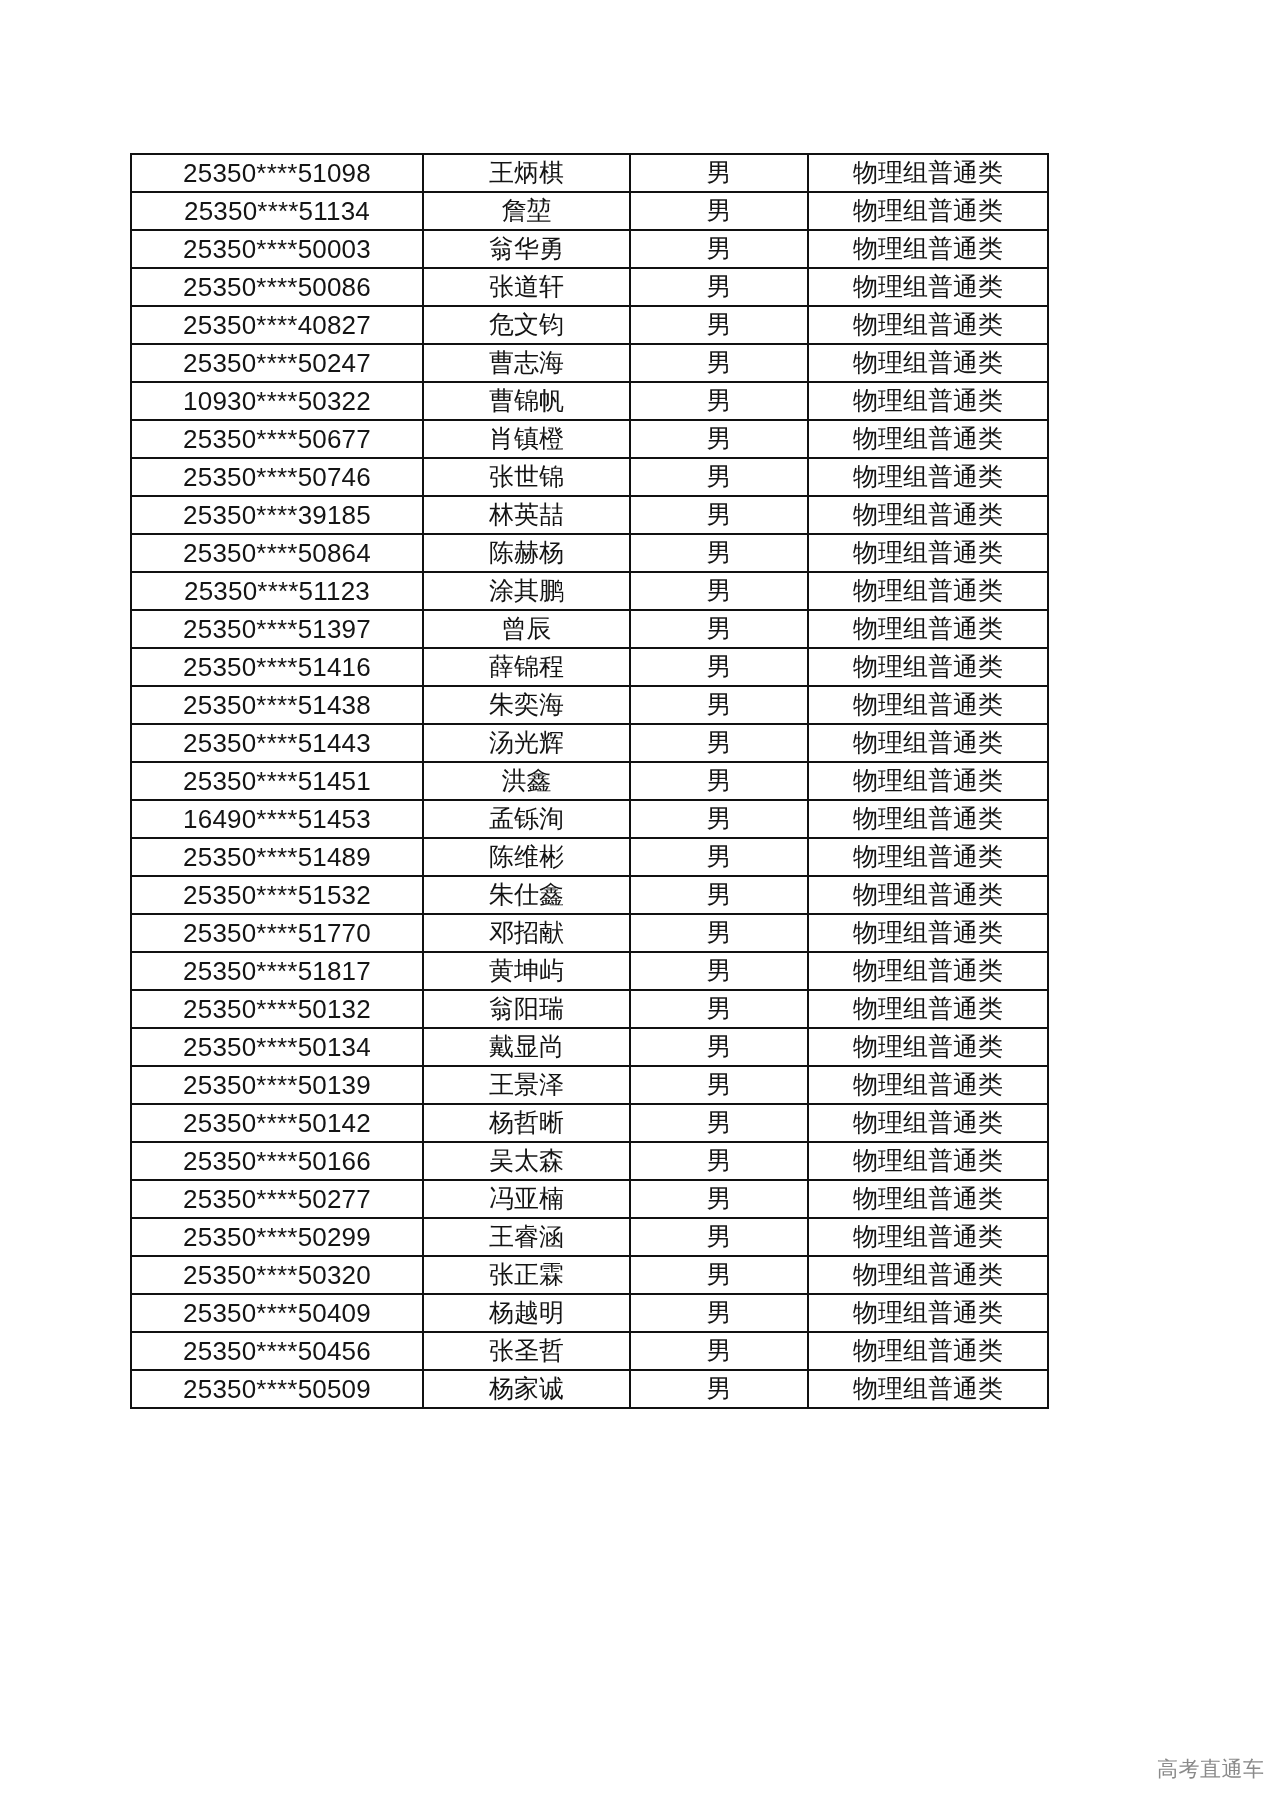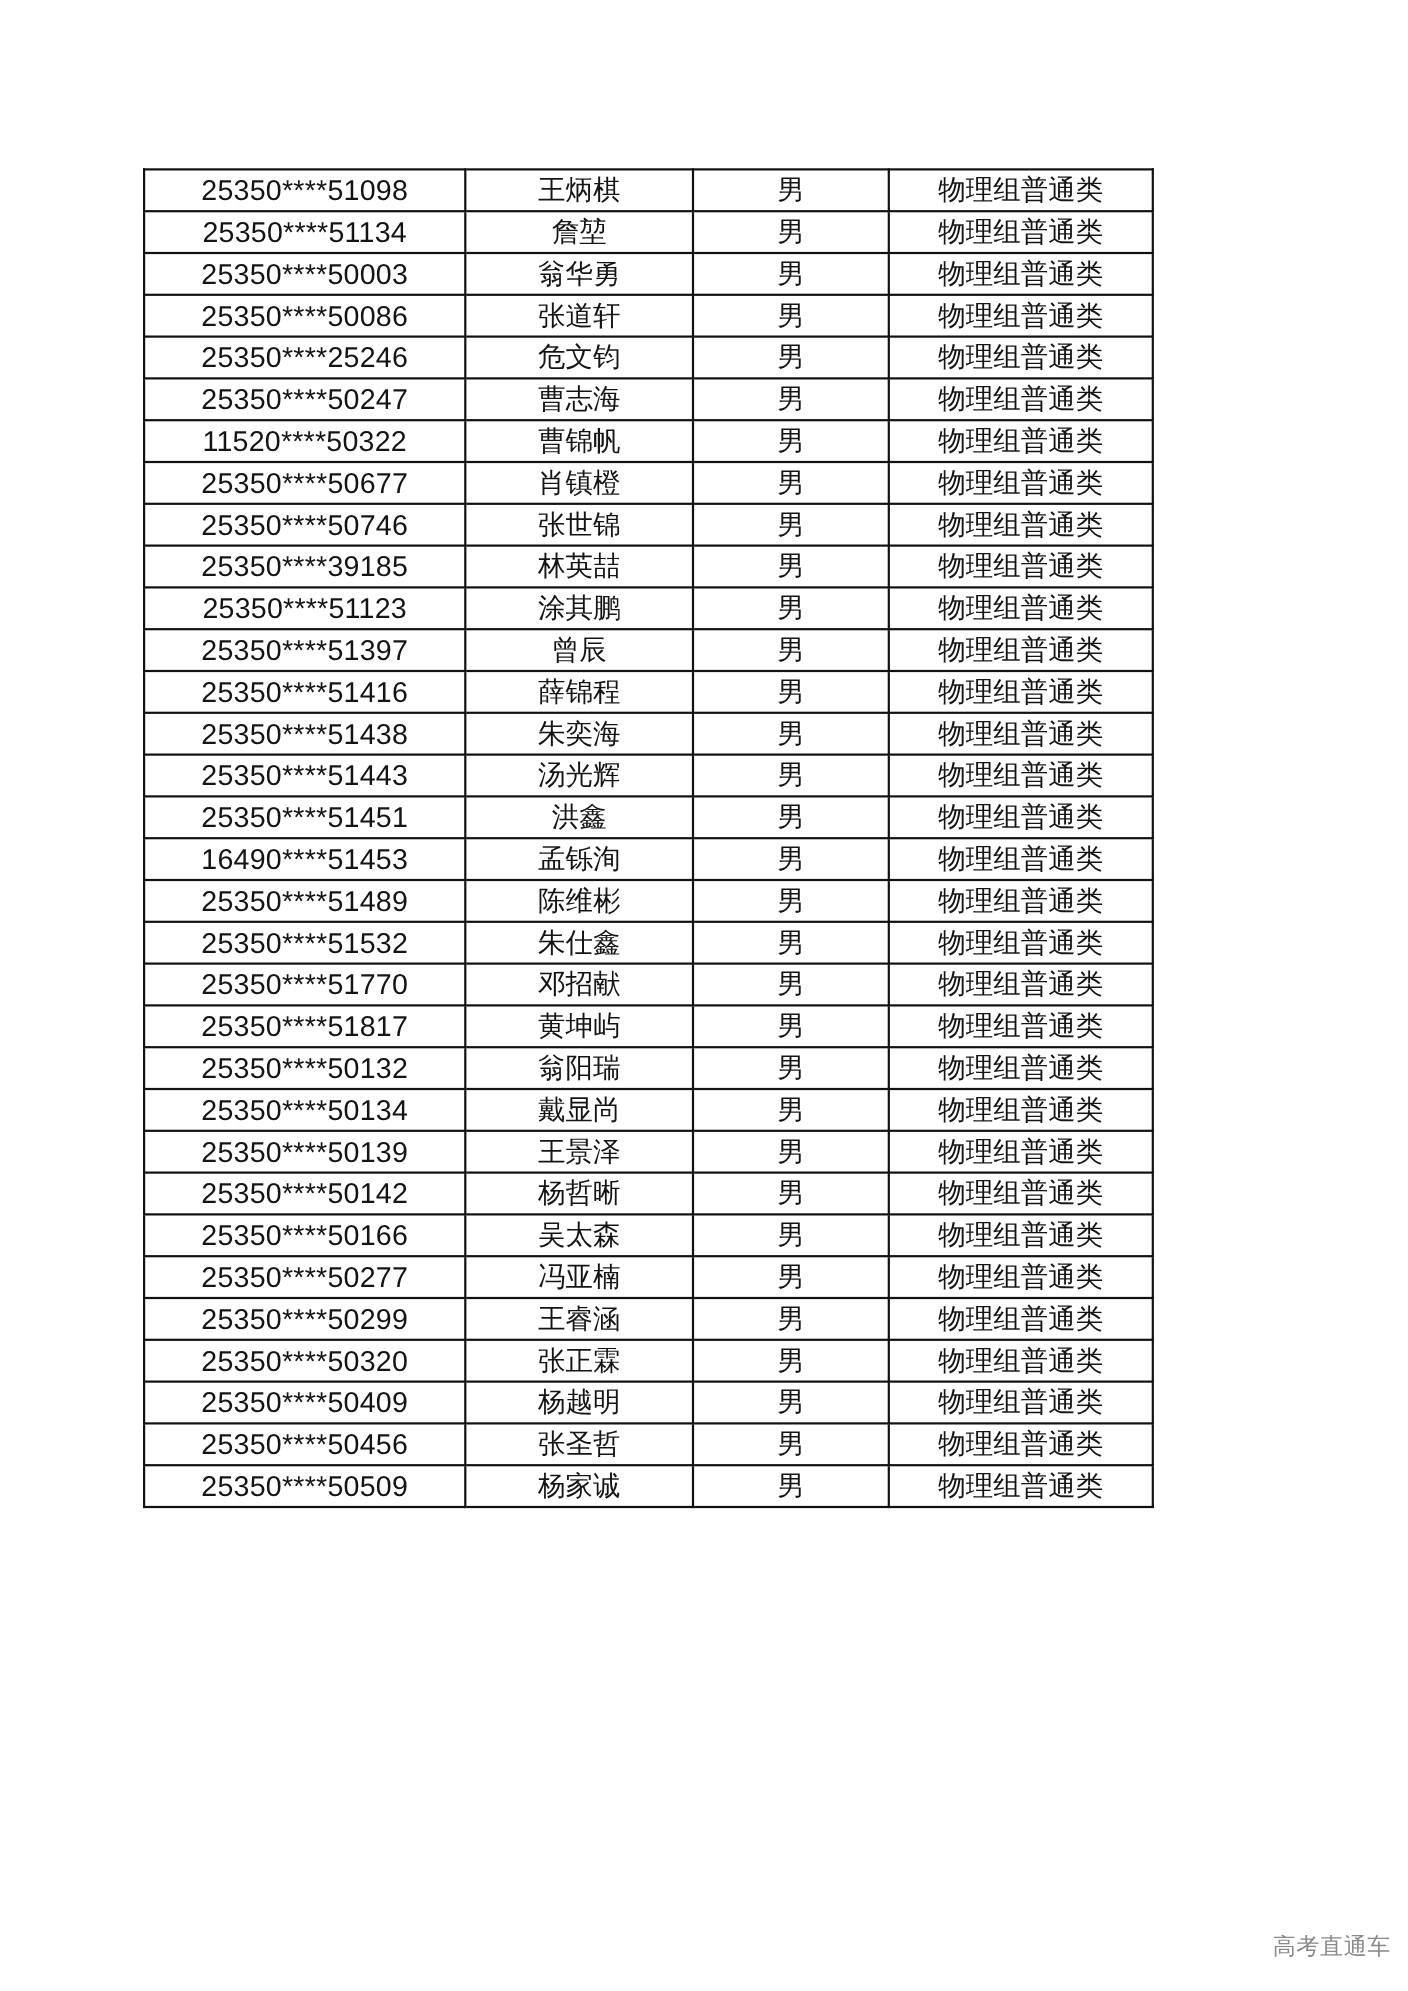--- a/index.html
+++ b/index.html
@@ -101,35 +101,35 @@
     </tr>
 
     <tr>
       <td class="id">25350****50086</td>
       <td class="name">张道轩</td>
       <td class="gender">男</td>
       <td class="cat">物理组普通类</td>
     </tr>
 
     <tr>
-      <td class="id">25350****25246</td>
+      <td class="id">25350****40827</td>
       <td class="name">危文钧</td>
       <td class="gender">男</td>
       <td class="cat">物理组普通类</td>
     </tr>
 
     <tr>
       <td class="id">25350****50247</td>
       <td class="name">曹志海</td>
       <td class="gender">男</td>
       <td class="cat">物理组普通类</td>
     </tr>
 
     <tr>
-      <td class="id">11520****50322</td>
+      <td class="id">10930****50322</td>
       <td class="name">曹锦帆</td>
       <td class="gender">男</td>
       <td class="cat">物理组普通类</td>
     </tr>
 
 
     <tr>
       <td class="id">25350****50677</td>
       <td class="name">肖镇橙</td>
       <td class="gender">男</td>
@@ -143,20 +143,26 @@
       <td class="cat">物理组普通类</td>
     </tr>
 
     <tr>
       <td class="id">25350****39185</td>
       <td class="name">林英喆</td>
       <td class="gender">男</td>
       <td class="cat">物理组普通类</td>
     </tr>
 
+    <tr>
+      <td class="id">25350****50864</td>
+      <td class="name">陈赫杨</td>
+      <td class="gender">男</td>
+      <td class="cat">物理组普通类</td>
+    </tr>
 
     <tr>
       <td class="id">25350****51123</td>
       <td class="name">涂其鹏</td>
       <td class="gender">男</td>
       <td class="cat">物理组普通类</td>
     </tr>
 
 
     <tr>

